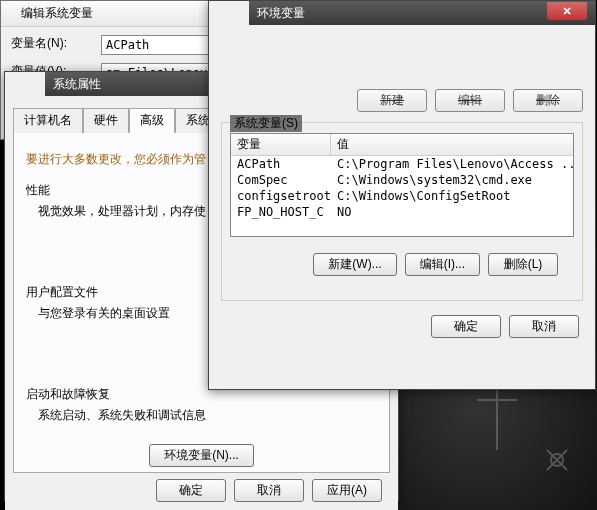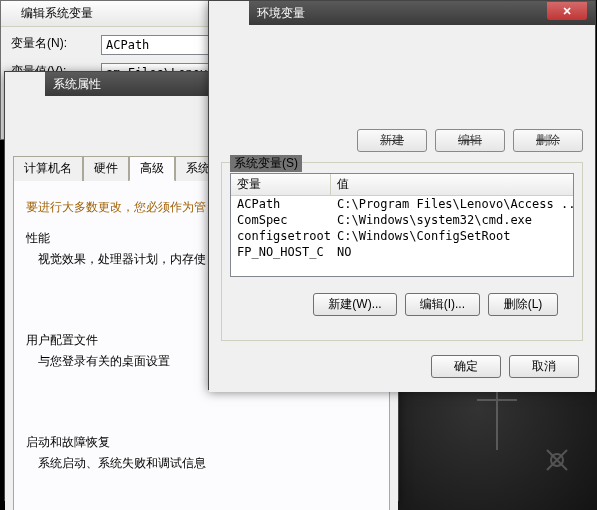--- a/index.html
+++ b/index.html
@@ -68,21 +68,20 @@
     }
     .tab {
       padding: 3px 10px;
       border: 1px solid #aca899;
       border-bottom: none;
       background: #f0f0f0;
       margin-right: 0;
       margin-bottom: -1px;
       cursor: pointer;
       font-size: 12px;
-      margin-top: 48px;
     }
     .tab.active {
       background: #fcfcfe;
       border-bottom: 1px solid #fcfcfe;
       font-weight: normal;
     }
     
     .tabpanel {
       background: #fcfcfe;
       border: 1px solid #aca899;
@@ -281,35 +280,38 @@
       <div style="height:30px"></div>
 
       <div class="section-title">用户配置文件</div>
       <div class="section-sub">与您登录有关的桌面设置</div>
 
       <div style="height:30px"></div>
 
       <div class="section-title">启动和故障恢复</div>
       <div class="section-sub">系统启动、系统失败和调试信息</div>
 
+      <div style="text-align:center; margin-top:20px;">
+        <button class="btn">环境变量(N)...</button>
+      </div>
     </div>
     <div class="btn-row">
       <button class="btn">确定</button>
       <button class="btn">取消</button>
       <button class="btn">应用(A)</button>
     </div>
   </div>
 </div>
 
 <div class="window" id="win-envvars">
   <div class="titlebar">
     <span>环境变量</span>
     <div class="close-x">✕</div>
   </div>
-  <div class="window-body" style="padding-top: 104px;">
+  <div class="window-body" style="padding-top: 64px;">
 
     <div class="btn-row-small" style="margin-top:0;">
       <button class="btn" style="text-decoration:line-through; opacity:.8;">新建</button>
       <button class="btn" style="text-decoration:line-through; opacity:.8;">编辑</button>
       <button class="btn" style="text-decoration:line-through; opacity:.8;">删除</button>
     </div>
 
     <div class="groupbox">
       <div class="groupbox-title">系统变量(S)</div>
       <div class="listview">

